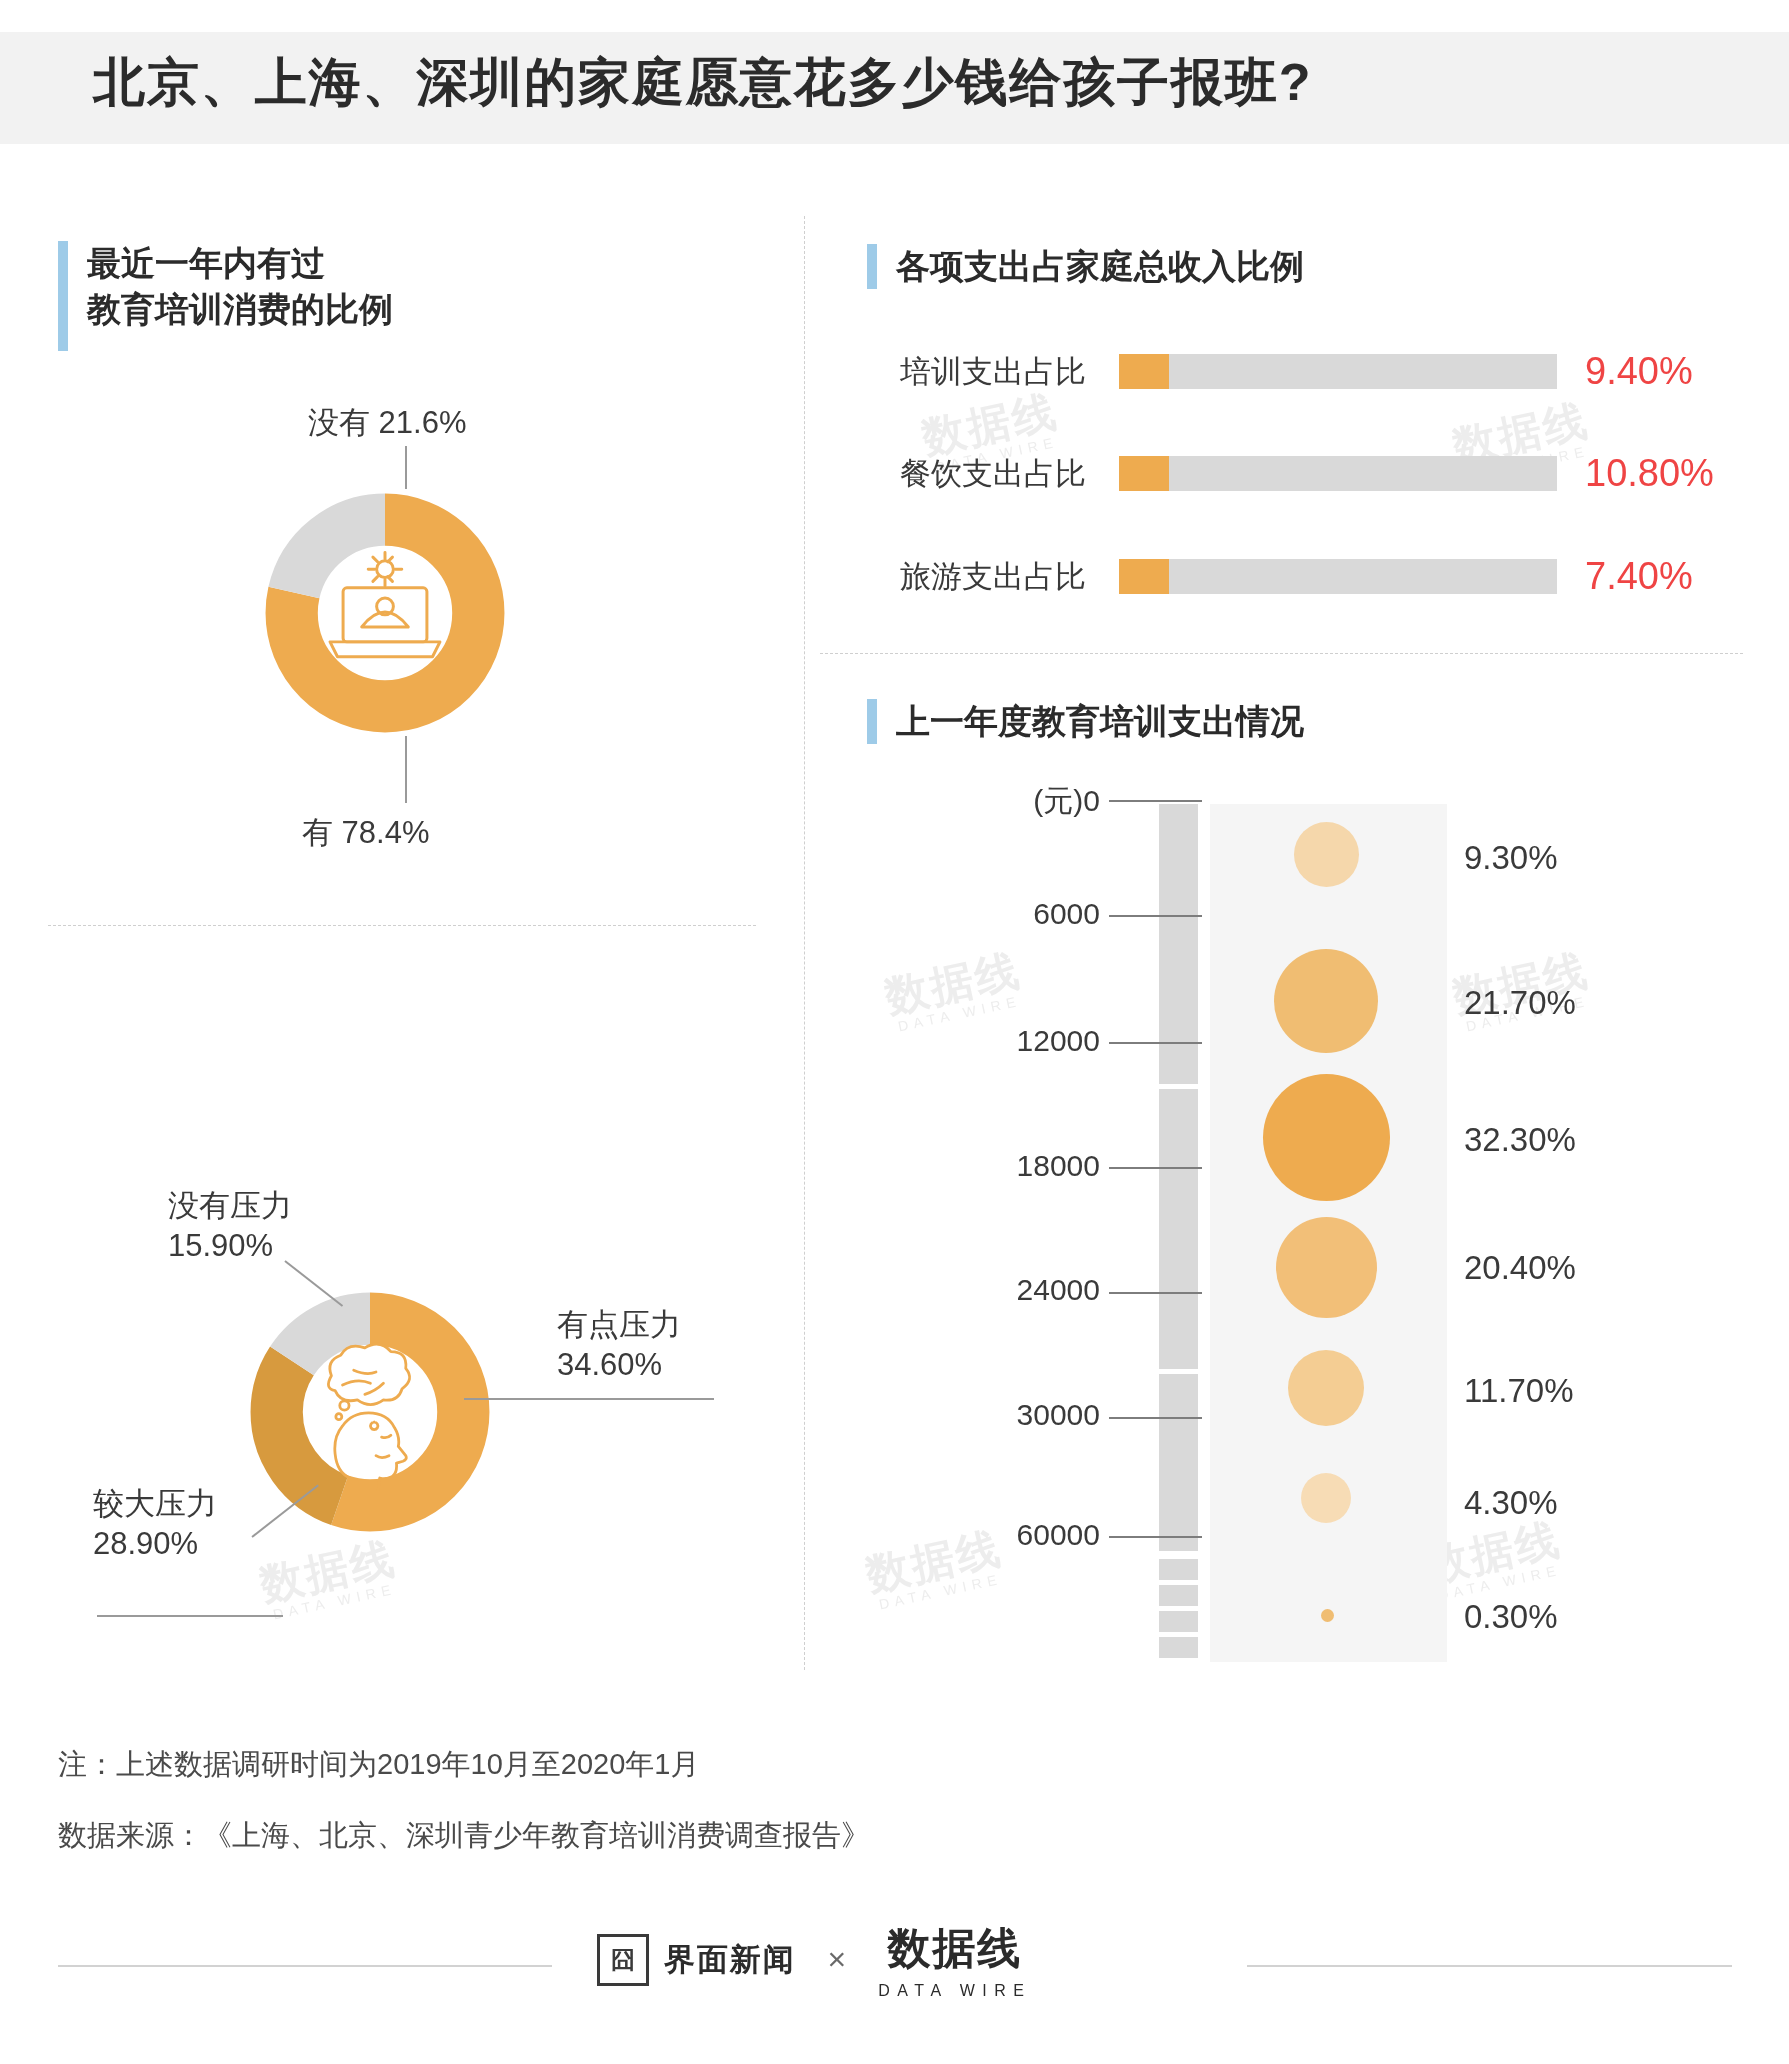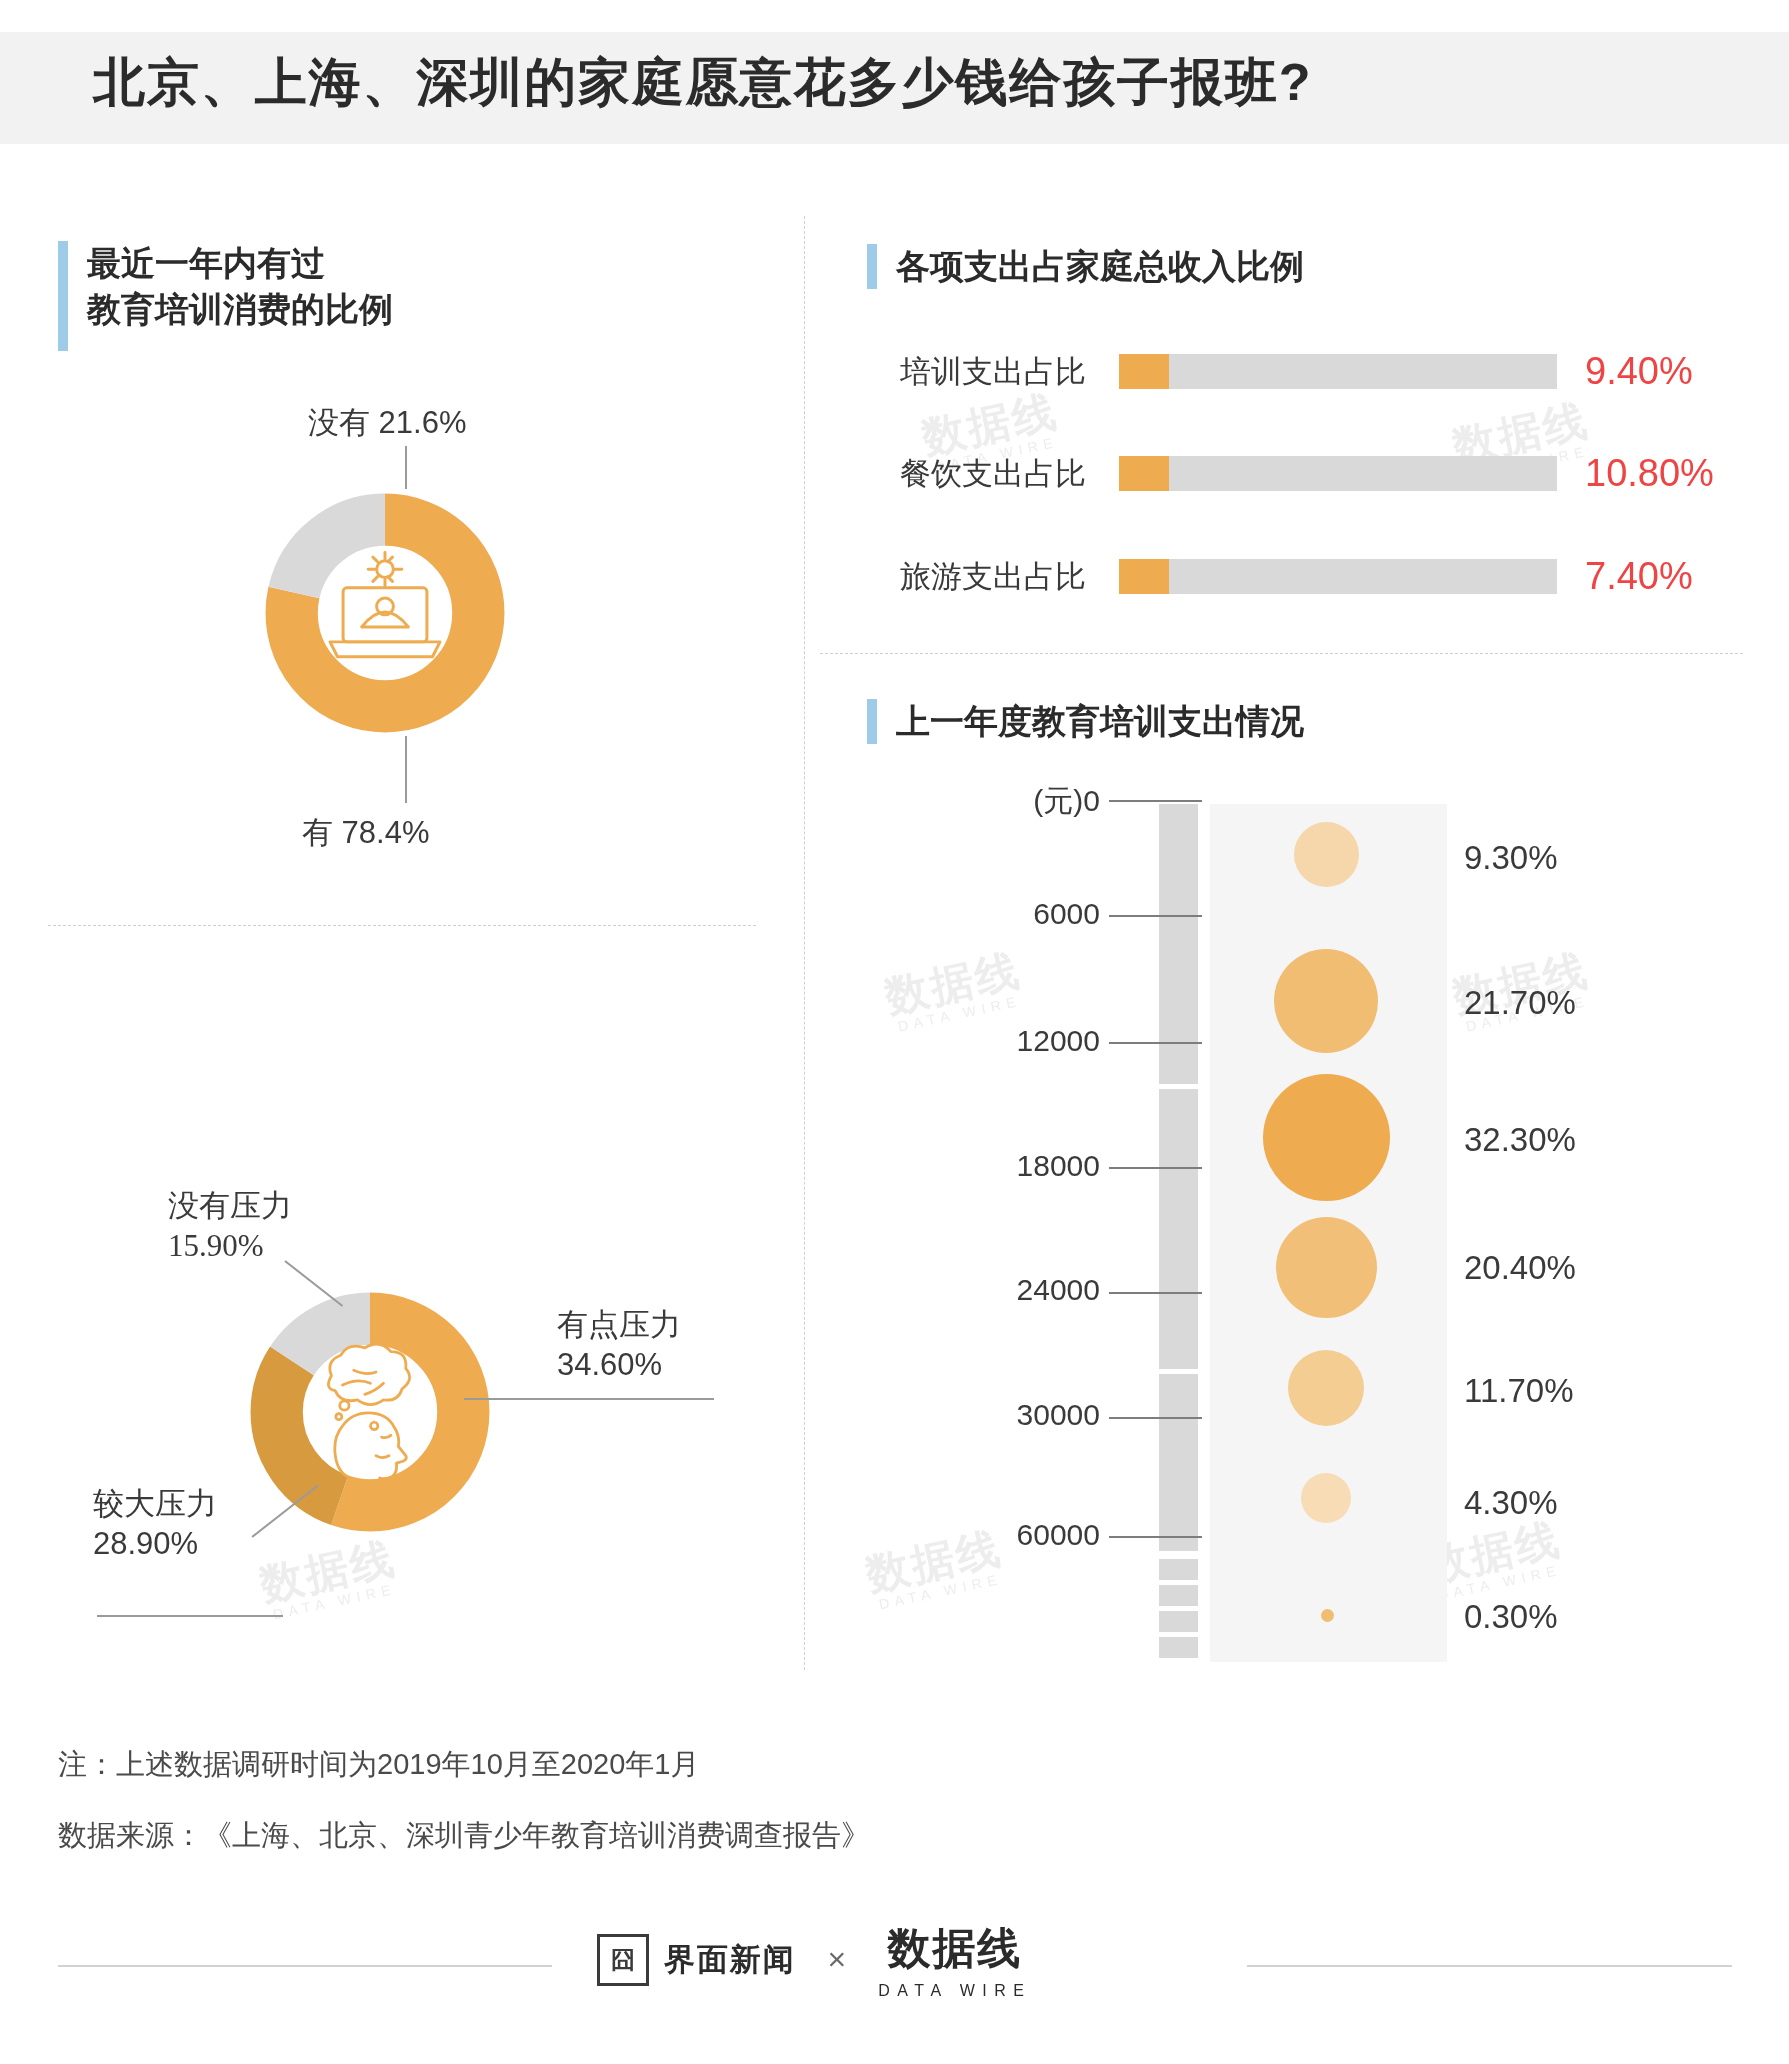--- a/index.html
+++ b/index.html
@@ -275,21 +275,21 @@
         <path d="M50 56 q16 -8 30 -2 M62 40 q14 6 24 2 M74 66 q12 -4 20 -12"></path>
         <circle cx="52" cy="78" r="5"></circle>
         <circle cx="46" cy="90" r="3.2"></circle>
         <path d="M58 156 q-14 -6 -16 -26 q-2 -18 8 -30 q10 -14 28 -14 q20 0 28 16 q6 10 4 20 l8 10 q2 4 -3 6 l-7 2 q1 10 -4 14 q-6 4 -14 2 l-2 16"></path>
         <path d="M92 112 q6 2 10 -2 M84 96 a4 4 0 1 0 0.1 0"></path>
         <path d="M100 132 q-8 4 -14 0"></path>
       </g>
     </svg>
   </div>
 
-  <div class="donut-label" style="left:168px; top:1186px;font-family:Liberation Serif, serif;">没有压力
+  <div class="donut-label" style="left:168px; top:1186px;">没有压力
 15.90%</div>
   <div class="leader" style="left:285px; top:1260px; width:73px; height:1.9px; transform:rotate(38deg); transform-origin:left center;"></div>
 
   <div class="donut-label" style="left:557px; top:1305px;">有点压力
 34.60%</div>
   <div class="leader" style="left:464px; top:1398px; width:250px; height:1.9px;"></div>
 
   <div class="donut-label" style="left:93px; top:1484px;">较大压力
 28.90%</div>
   <div class="leader" style="left:252px; top:1536px; width:84px; height:1.9px; transform:rotate(-38deg); transform-origin:left center;"></div>

